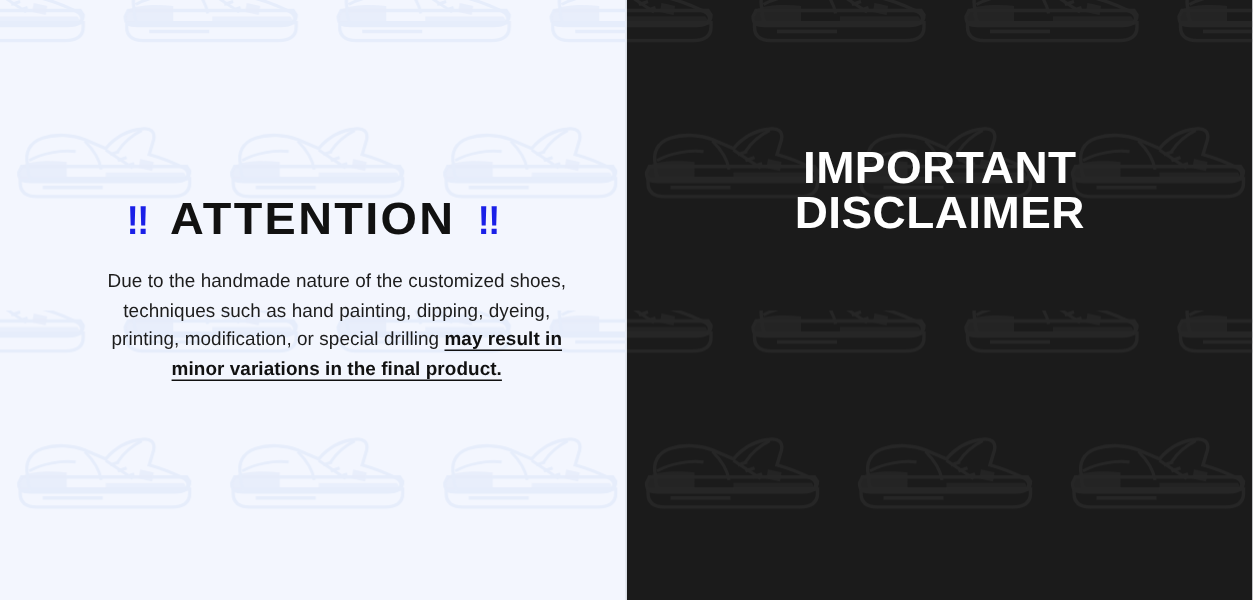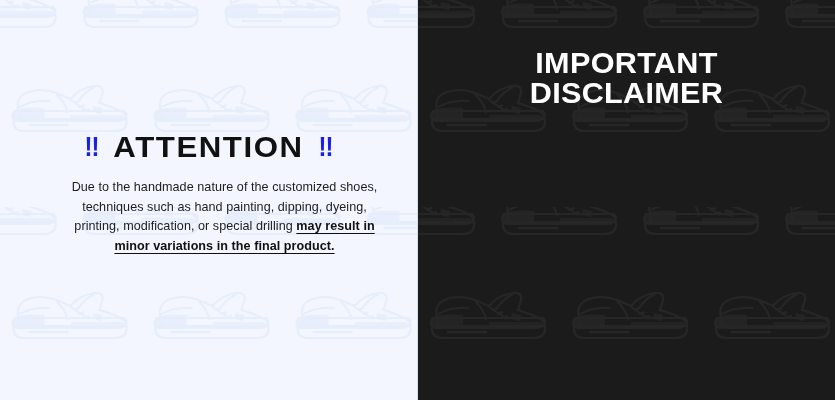--- a/index.html
+++ b/index.html
@@ -61,21 +61,21 @@
   
   .content {
     position: relative;
     z-index: 2;
     width: 100%;
     padding: 0 26px;
     text-align: center;
   }
 
   .panel-left  .content { margin-top: 130px; }
-  .panel-right .content { margin-top: 48px; }
+  .panel-right .content { margin-top: 98px; }
 
   
   .heading {
     font-family: "Liberation Sans", sans-serif;
     font-weight: 700;
     font-stretch: condensed;
     letter-spacing: 0.5px;
     white-space: nowrap;
     display: flex;
     align-items: center;

